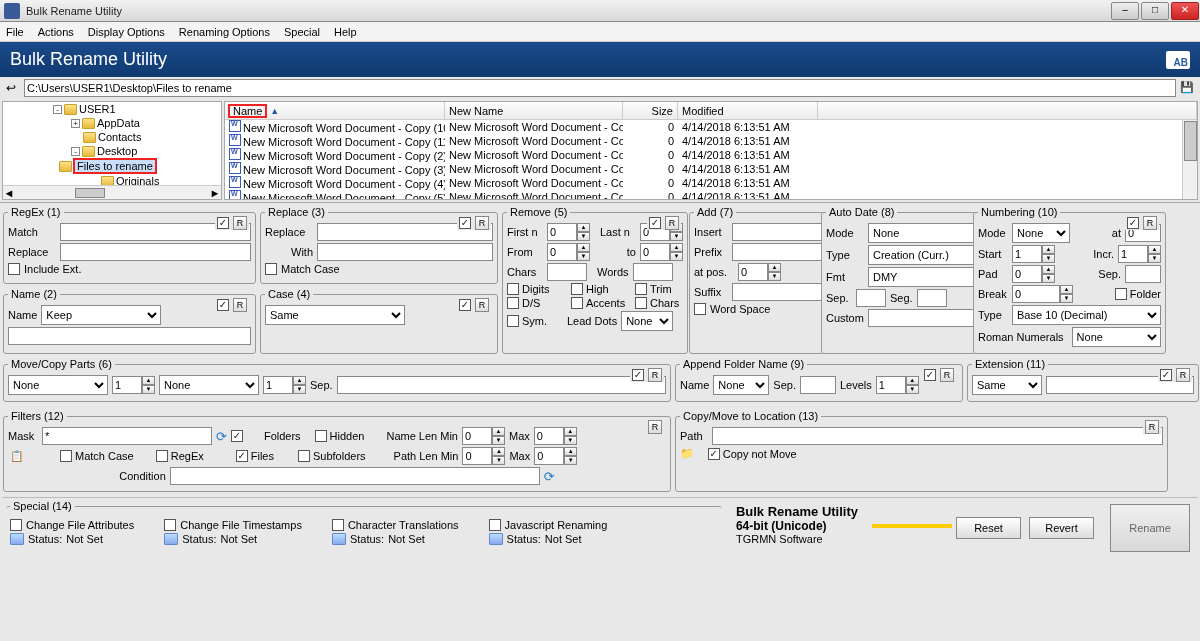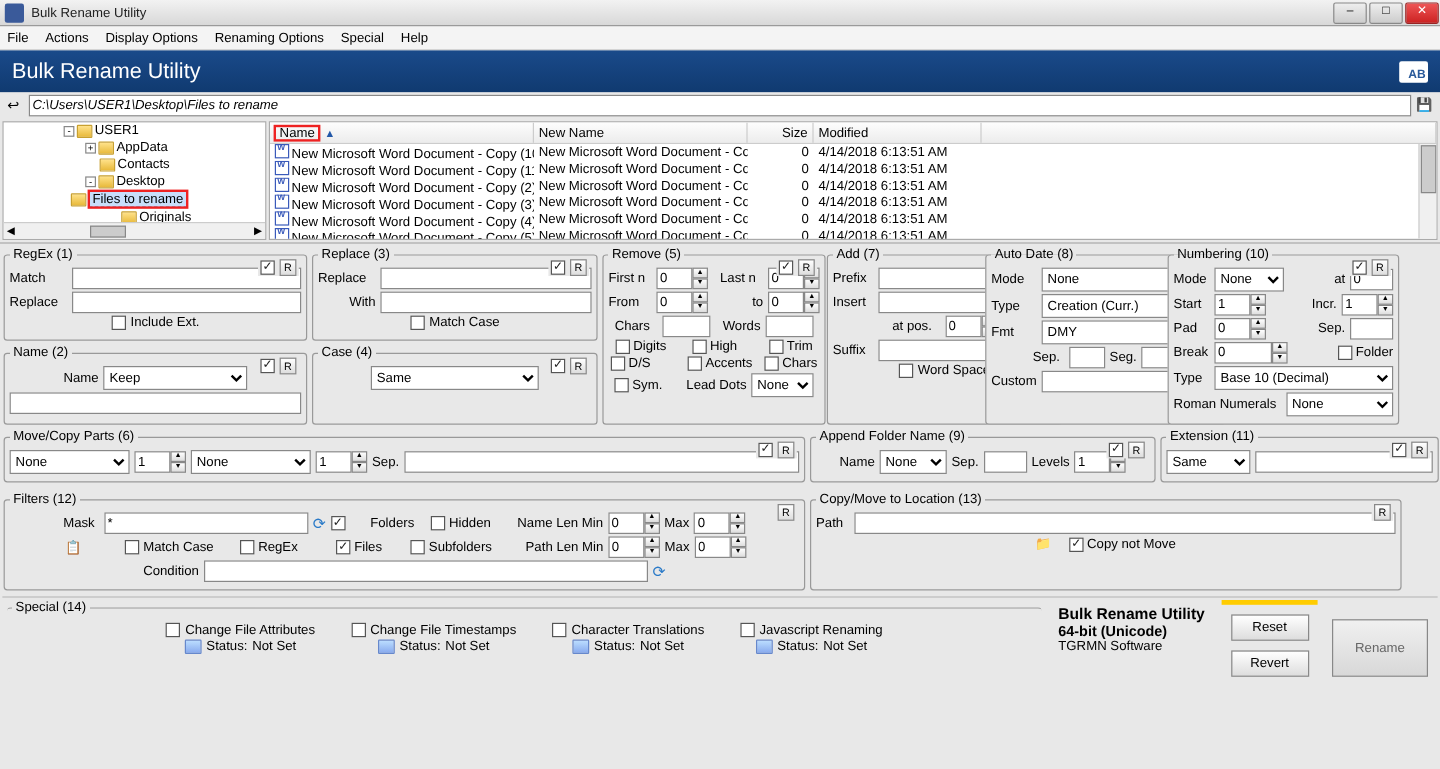--- a/index.html
+++ b/index.html
@@ -10,21 +10,21 @@
 .win-btns { display: flex; }
 .win-btn { width: 28px; height: 18px; background: linear-gradient(#eee,#ccc); border: 1px solid #888; margin: 1px; border-radius: 2px; text-align: center; line-height: 14px; font-size: 10px; cursor: pointer; }
 .win-btn.close { background: linear-gradient(#e55,#c22); color: #fff; border-color: #922; }
 .menubar { background: #f4f4f4; height: 20px; display: flex; align-items: center; padding: 0 6px; gap: 14px; border-bottom: 1px solid #ccc; }
 .menubar span { cursor: pointer; }
 .banner { background: linear-gradient(#1a4a8a,#103a70); height: 35px; display: flex; align-items: center; padding: 2px 10px; color: #fff; justify-content: space-between; }
 .banner-title { font-size: 18px; font-weight: normal; }
 .banner-icon { width: 24px; height: 18px; background: #fff; border-radius: 2px; position: relative; }
 .banner-icon::after { content:"AB"; color:#2a5a9a; font-weight:bold; font-size:10px; position:absolute; right:2px; bottom:1px;}
 .pathbar { background: #e8e8e8; height: 22px; display: flex; align-items: center; padding: 2px 6px; gap: 4px; }
-.pathbar input { flex: 1; height: 18px; border: 1px solid #888; padding: 0 3px; background: #fff; font-style: italic; }
+.pathbar input { flex: 1; height: 18px; border: 1px solid #888; padding: 0 3px; background: #fff; }
 .arrow-icon,.disk-icon { width:14px;height:14px;display:inline-block;}
 .arrow-icon::before{content:"↩";font-size:12px;}
 .disk-icon::before{content:"💾";font-size:11px;}
 .upper { display: flex; height: 104px; border-bottom: 1px solid #aaa; }
 .tree { width: 220px; background: #fff; border: 1px solid #aaa; margin: 2px; overflow: hidden; position: relative; font-size: 11px; }
 .tree-row { padding: 1px 0 1px 4px; white-space: nowrap; display: flex; align-items: center; gap: 2px; }
 .exp { width: 9px; height: 9px; border: 1px solid #888; display: inline-flex; align-items: center; justify-content: center; font-size: 8px; line-height: 7px; cursor: pointer; background:#fff;}
 .folder-icon { width: 13px; height: 11px; background: linear-gradient(#ffe28a,#e8b93a); border-radius: 1px; display:inline-block; border:1px solid #c8a030;}
 .tree-label.sel { background: #c8defa; border: 1px dashed #4a6aaa; padding: 0 3px; }
 .tree-label.red { outline: 2px solid #e22; outline-offset: -1px; padding: 0 2px;}
@@ -49,42 +49,42 @@
 .panels { padding: 2px; }
 fieldset { border: 1px solid #999; border-radius: 3px; margin: 1px; padding: 3px 4px 4px 4px; position: relative; background: #e8e8e8; }
 legend { padding: 0 3px; font-size: 11px; }
 .fs-head { position: absolute; right: 6px; top: -2px; display: flex; gap: 4px; align-items: center; background:#e8e8e8; padding:0 2px;}
 .rbtn { width: 14px; height: 14px; border: 1px solid #888; background: linear-gradient(#fff,#ddd); font-size: 9px; text-align: center; line-height: 12px; cursor: pointer; }
 .chk { width: 12px; height: 12px; border: 1px solid #555; background: #fff; display: inline-flex; align-items: center; justify-content: center; cursor: pointer; }
 .chk.on::after { content: "✓"; font-size: 10px; color: #222; line-height: 10px;}
 label.lbl { font-size: 11px; }
 input.txt { border: 1px solid #888; height: 18px; padding: 0 2px; background: #fff; }
 select.sel { border: 1px solid #888; height: 20px; background: #fff; }
-.row { display: flex; align-items: center; gap: 4px; margin: 2px 0; justify-content: center; }
+.row { display: flex; align-items: center; gap: 4px; margin: 2px 0; }
 .spin { display: inline-flex; align-items: center; }
 .spin input { width: 30px; height: 18px; border: 1px solid #888; text-align: left; padding: 0 2px; }
 .spin .arrows { display: flex; flex-direction: column; }
 .spin .arrows span { width: 13px; height: 9px; border: 1px solid #888; background: linear-gradient(#fff,#ddd); font-size: 6px; line-height: 6px; text-align: center; cursor: pointer; }
 
 .grid1 { display: grid; grid-template-columns: 255px 240px 185px 130px 150px 195px; gap: 2px; }
 .col-remove { grid-row: span 2; }
 .col-add { grid-row: span 2; }
 .col-autodate { grid-row: span 2; }
 .col-numbering { grid-row: span 2; }
 
 .grid2 { display: grid; grid-template-columns: 670px 290px 200px; gap: 2px; margin-top: 2px;}
 .grid3 { display: grid; grid-template-columns: 670px 495px; gap: 2px; margin-top: 6px;}
 
 .footer { display: flex; margin-top: 4px; border-top: 1px solid #bbb; padding-top: 2px; }
 .brand { margin-left: auto; padding: 4px 10px; text-align: left; }
 .brand .b1 { font-weight: bold; font-size: 13px; }
 .brand .b2 { font-weight: bold; font-size: 12px; }
 .bigbtn { width: 65px; height: 22px; border: 1px solid #888; background: linear-gradient(#fff,#ddd); margin: 4px; cursor: pointer; }
 .bigbtn.rename { width: 80px; height: 48px; background: linear-gradient(#f0f0f0,#d8d8d8); color:#666;}
-.btncol { display:flex; flex-direction:column; align-items:center; justify-content:flex-end; padding:0 4px;}
+.btncol { display:flex; flex-direction:row; align-items:center; justify-content:flex-end; padding:0 4px;}
 .yellow-bar{width:80px;height:4px;background:#ffcc00;margin-bottom:4px;}
 
 .refresh-icon::before{content:"⟳";color:#2a7ac8;font-size:13px;}
 .spec-icon{width:14px;height:12px;display:inline-block;background:linear-gradient(#bbddff,#88aaee);border:1px solid #6688cc;border-radius:1px;}
 </style>
 </head>
 <body>
 
 <div class="titlebar">
   <span class="titlebar-icon"></span>
@@ -335,25 +335,25 @@
   </div>
 </fieldset>
 
 <fieldset class="col-add">
   <legend>Add (7)</legend>
   <div class="fs-head">
           <span class="chk on"></span>
           <span class="rbtn">R</span>
         </div>
   <div class="row">
+          <label class="lbl" style="width:34px">Insert</label>
+          <input class="txt" style="flex: 1 1 0%;">
+        </div>
+  <div class="row">
           <label class="lbl" style="width:34px">Prefix</label>
-          <input class="txt" style="flex: 1 1 0%;">
-        </div>
-  <div class="row">
-          <label class="lbl" style="width:34px">Insert</label>
           <input class="txt" style="flex: 1 1 0%;">
         </div>
   <div class="row">
           <label class="lbl" style="width:40px">at pos.</label>
           <span class="spin">
             <input value="0" style="">
             <span class="arrows">
               <span>▲</span>
               <span>▼</span>
             </span>

